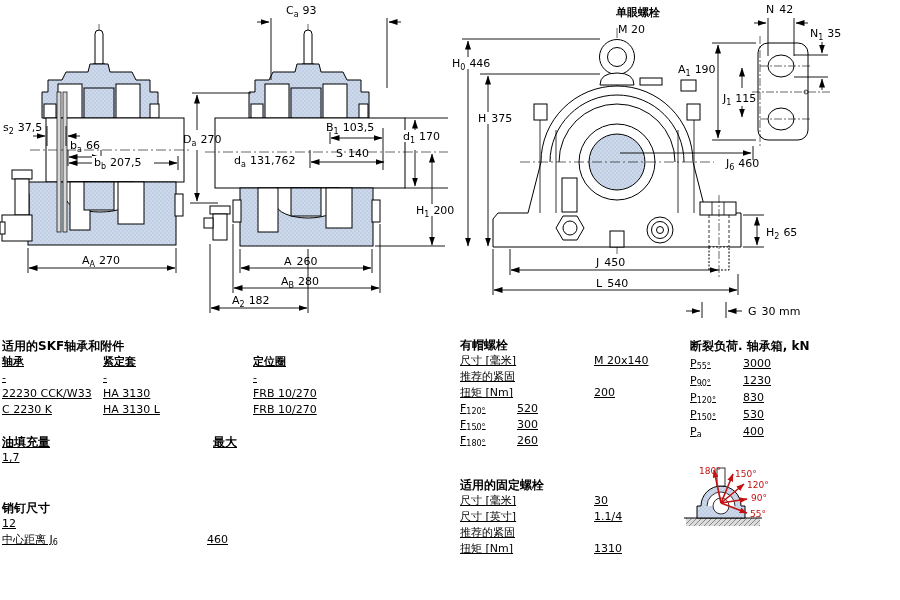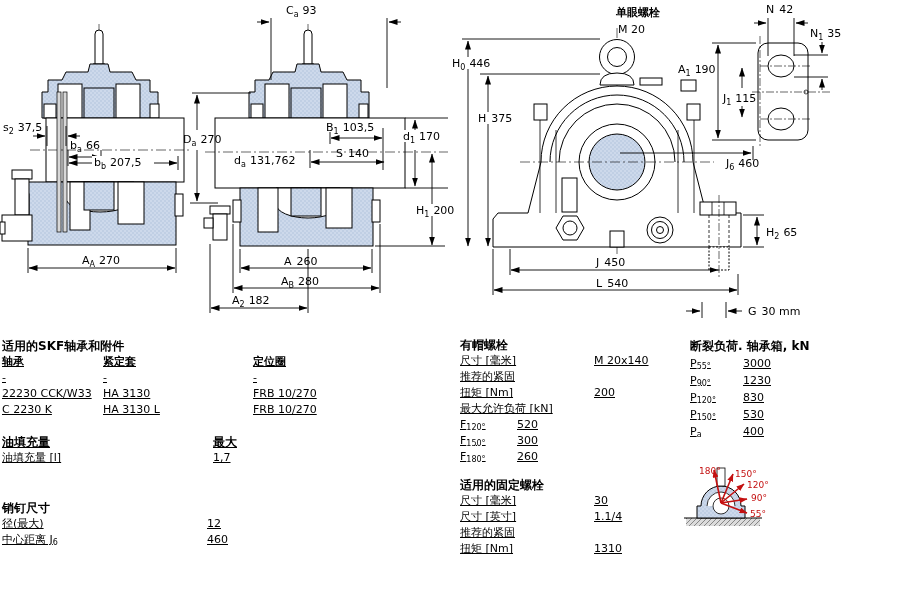--- a/index.html
+++ b/index.html
@@ -312,29 +312,27 @@
     <div class="c1c">FRB 10/270</div>
   </div>
 </div>
 
 <div class="tbl" style="left:2px;top:434px;width:320px;">
   <div class="row" style="font-weight:bold;">
     <div class="oilL title">油填充量</div>
     <div class="title">最大</div>
   </div>
   <div class="row">
-    <div class="oilL">油填充量 [l]</div>
     <div>1,7</div>
   </div>
 </div>
 
 <div class="tbl" style="left:2px;top:500px;width:320px;">
   <div class="title">销钉尺寸</div>
   <div class="row">
-    <div class="pinL">径(最大)</div>
     <div>12</div>
   </div>
   <div class="row">
     <div class="pinL"><span>中心距离 J</span><sub>6</sub></div>
     <div>460</div>
   </div>
 </div>
 
 
 <div class="tbl" style="left:460px;top:337px;width:230px;">
@@ -344,23 +342,20 @@
     <div>M 20x140</div>
   </div>
   <div class="row">
     <div class="c2L">推荐的紧固</div>
   </div>
   <div class="row">
     <div class="c2L">扭矩 [Nm]</div>
     <div>200</div>
   </div>
   <div class="row">
-    <div class="c2L">最大允许负荷 [kN]</div>
-  </div>
-  <div class="row">
     <div class="c2F"><span>F</span><sub>120°</sub></div>
     <div>520</div>
   </div>
   <div class="row">
     <div class="c2F"><span>F</span><sub>150°</sub></div>
     <div>300</div>
   </div>
   <div class="row">
     <div class="c2F"><span>F</span><sub>180°</sub></div>
     <div>260</div>

